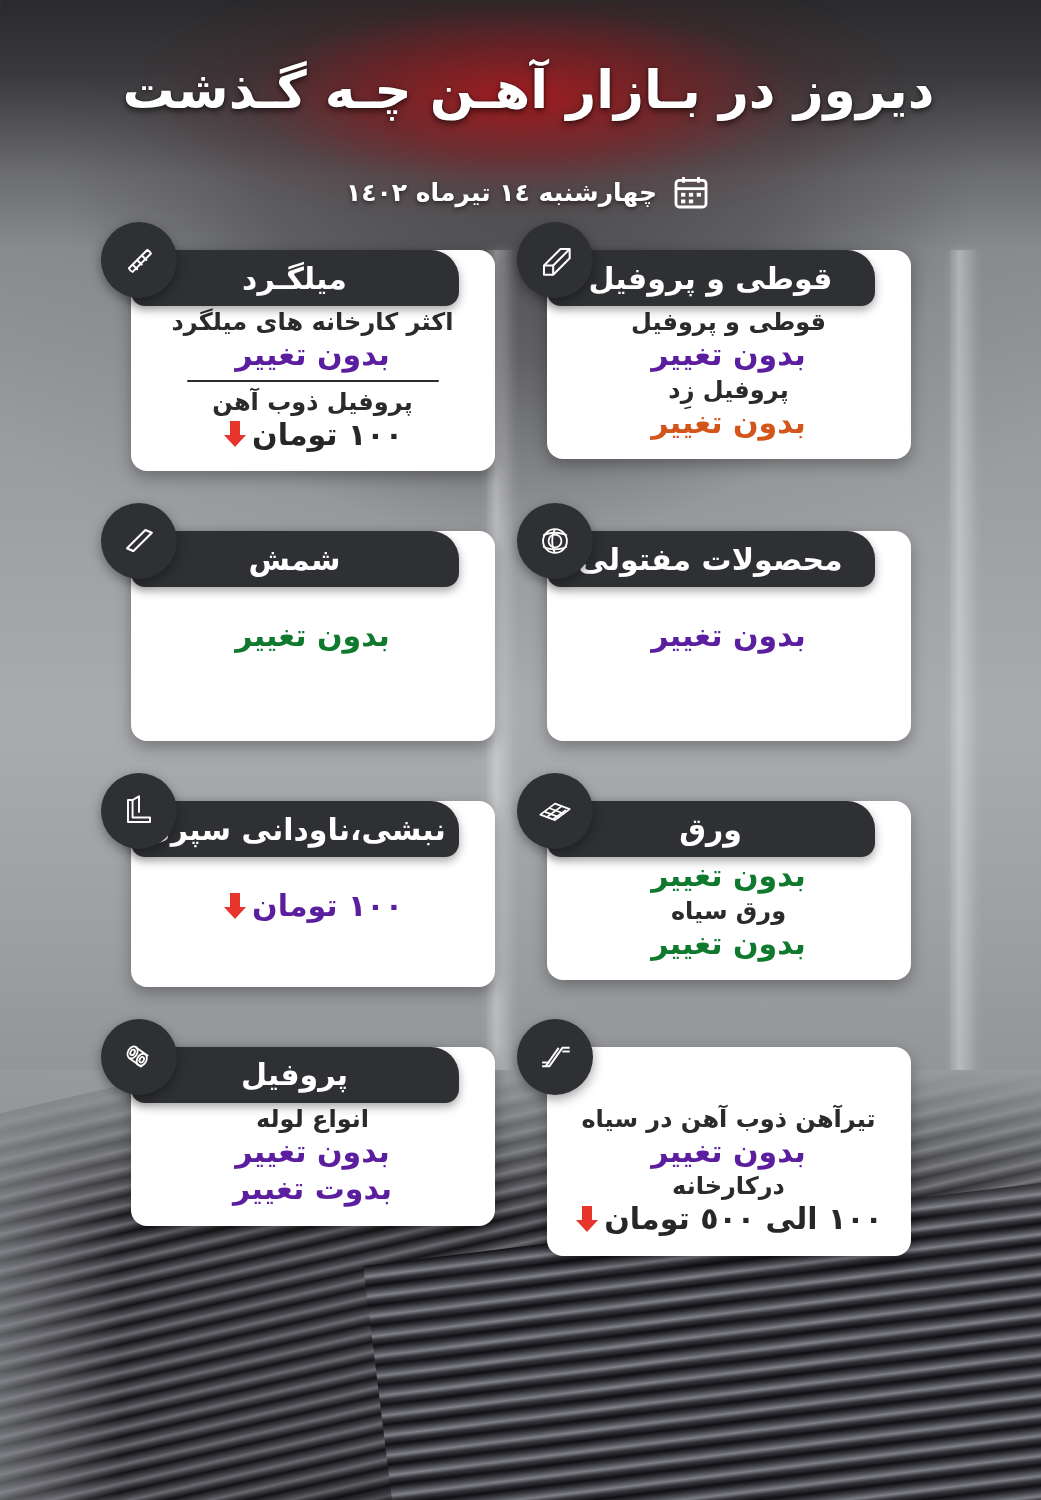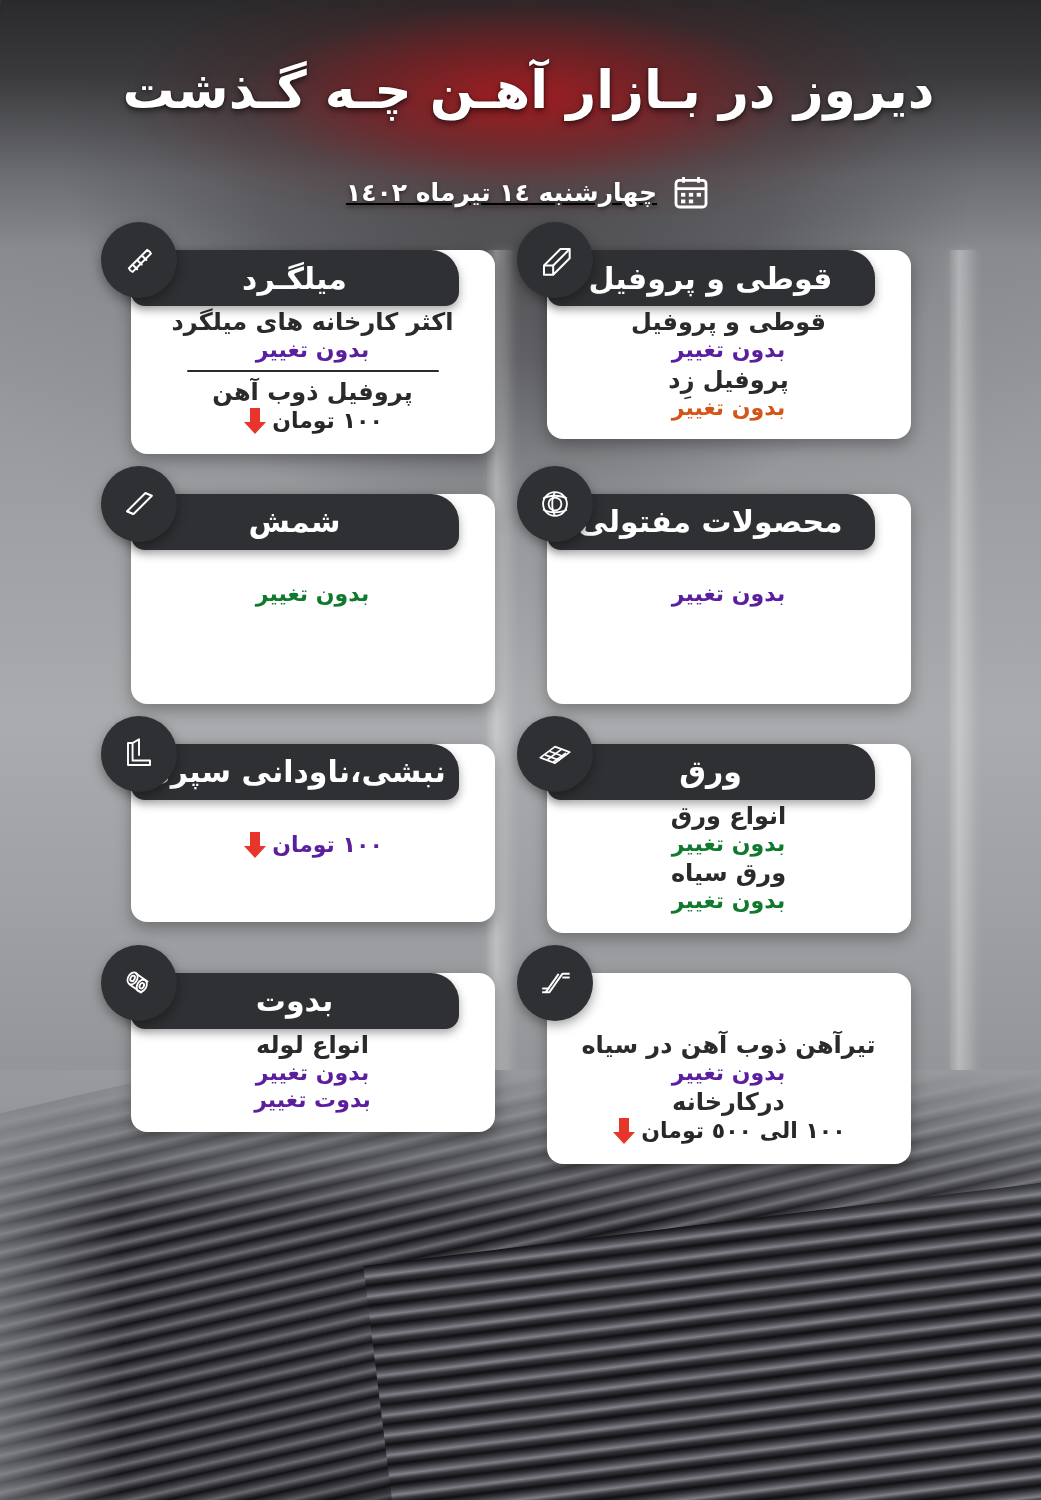--- a/index.html
+++ b/index.html
@@ -102,41 +102,40 @@
     color: #ffffff;
     letter-spacing: -1px;
     text-shadow: 0 3px 6px rgba(0,0,0,.55), 0 0 2px rgba(0,0,0,.6);
     direction: rtl;
     white-space: nowrap;
   }
   .datebar {
     position: absolute; left: 0; right: 0; top: 172px;
     display: flex; align-items: center; justify-content: center; gap: 14px;
     direction: rtl;
-    text-decoration: underline;
   }
   .datebar .date-text {
     font-size: 25px; font-weight: 800; color: #ffffff;
     text-shadow: 0 2px 4px rgba(0,0,0,.5);
   }
   .cal-icon { width: 40px; height: 40px; display: block; }
 
   
   .grid {
     position: absolute; left: 0; top: 250px; width: 1041px;
     z-index: 5;
   }
   .row { position: relative; display: flex; justify-content: center; gap: 52px; }
   .row + .row { margin-top: 0; }
 
   .card {
     position: relative;
     width: 364px;
     min-height: 150px;
-    margin-bottom: 40px;
+    margin-bottom: 60px;
   }
   .card-body {
     position: relative;
     background: #ffffff;
     border-radius: 16px;
     box-shadow: 0 6px 16px rgba(0,0,0,.30);
     padding: 56px 22px 18px 22px;
     min-height: 130px;
     text-align: center;
     direction: rtl;
@@ -164,21 +163,21 @@
     box-shadow: 0 4px 12px rgba(0,0,0,.38);
   }
   .badge svg { width: 44px; height: 44px; }
 
   
   .line-label {
     font-size: 24px; font-weight: 800; color: #2b2b2e;
     direction: rtl; margin-top: 2px;
   }
   .line-value {
-    font-size: 22px; font-weight: 900; direction: rtl;
+    font-size: 30px; font-weight: 900; direction: rtl;
     line-height: 1.25;
     display: flex; align-items: center; justify-content: center; gap: 4px;
   }
   .v-purple { color: #5b1e9e; }
   .v-green  { color: #0f7a2e; }
   .v-orange { color: #d4551a; }
   .v-dark   { color: #27272a; }
   .hr {
     height: 2px; background: #2b2b2e; margin: 6px 34px 6px 34px; border-radius: 1px;
   }
@@ -337,21 +336,20 @@
       <div class="badge">
         <svg viewBox="0 0 48 48" fill="none" stroke="#ffffff" stroke-width="1.9" stroke-linejoin="round">
           <path d="M8 28 L24 16 L40 22 L24 34 Z"></path>
           <path d="M13 25 L29 31"></path>
           <path d="M18 21 L34 27"></path>
           <path d="M16 30 L31 19"></path>
           <path d="M22 33 L36 23"></path>
         </svg>
       </div>
       <div class="card-body">
-        <div class="line-label">انواع ورق</div>
         <div class="line-value v-green">
           <span>بدون تغییر</span>
         </div>
         <div class="line-label">ورق سیاه</div>
         <div class="line-value v-green">
           <span>بدون تغییر</span>
         </div>
       </div>
     </div>
 
@@ -402,21 +400,21 @@
             <svg viewBox="0 0 26 30" fill="#e8352b">
                 <path d="M8 2 h10 v14 h6 L13 28 L2 16 h6 z"></path>
               </svg>
           </span>
         </div>
       </div>
     </div>
 
     <div class="card">
       <div class="card-head">
-        <span class="head-text">بدوت</span>
+        <span class="head-text">پروفیل</span>
       </div>
       <div class="badge">
         <svg viewBox="0 0 48 48" fill="none" stroke="#ffffff" stroke-width="2">
           <ellipse cx="17" cy="19" rx="5" ry="7" transform="rotate(30 17 19)"></ellipse>
           <ellipse cx="17" cy="19" rx="2.2" ry="3.2" transform="rotate(30 17 19)"></ellipse>
           <ellipse cx="27" cy="27" rx="5" ry="7" transform="rotate(30 27 27)"></ellipse>
           <ellipse cx="27" cy="27" rx="2.2" ry="3.2" transform="rotate(30 27 27)"></ellipse>
           <path d="M20 13 L34 23"></path>
           <path d="M13 25 L27 35"></path>
         </svg>

